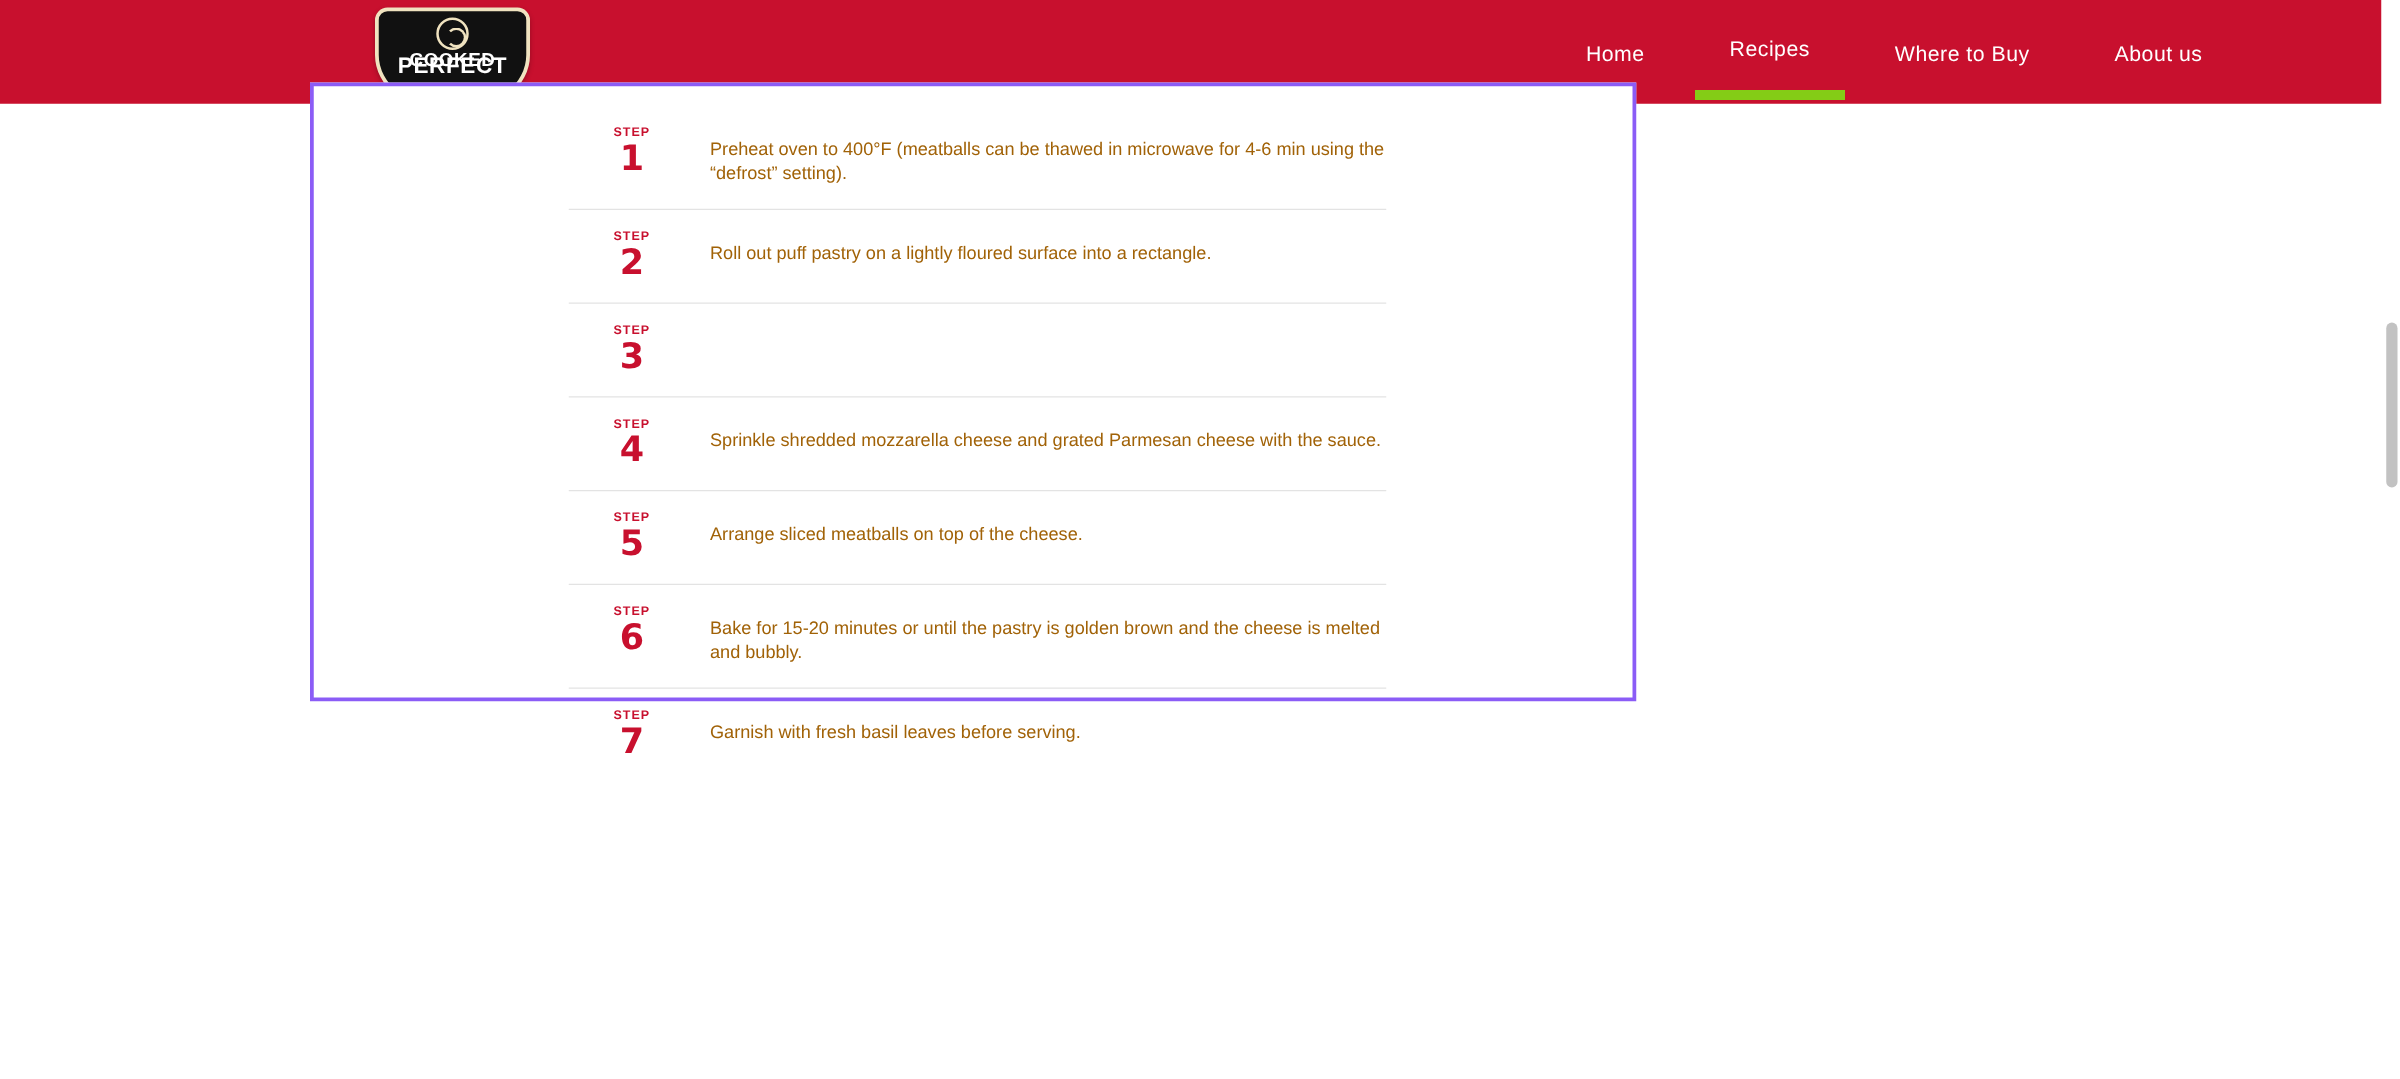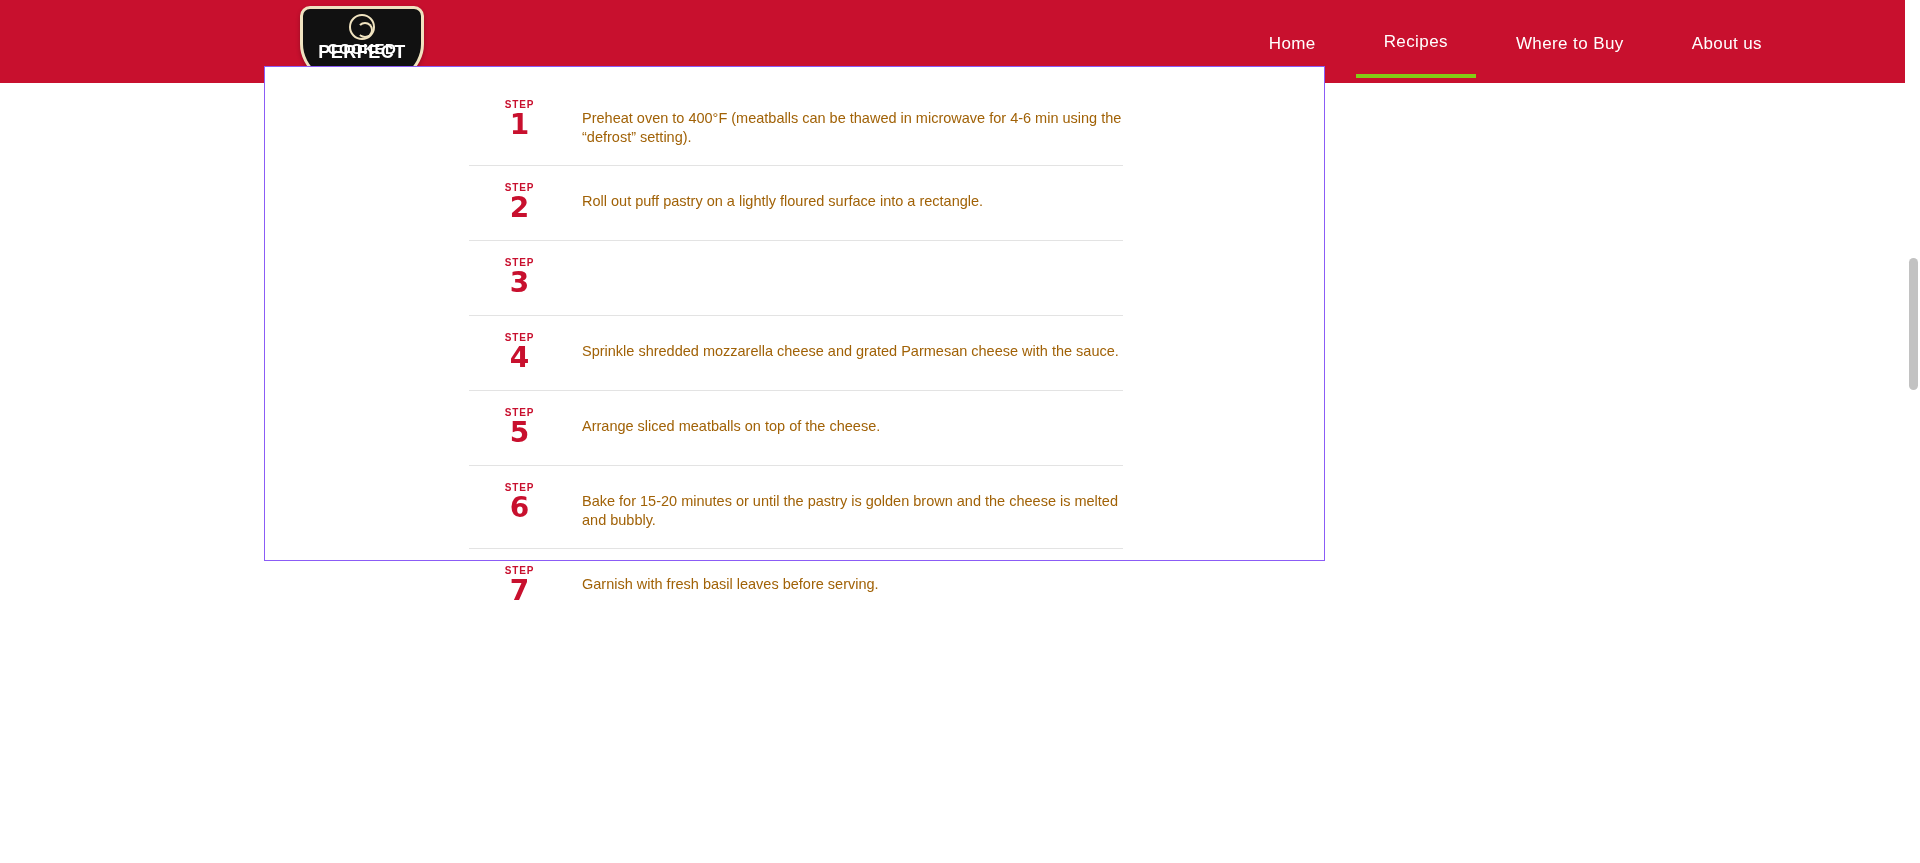--- a/index.html
+++ b/index.html
@@ -32,21 +32,21 @@
     color: #ffffff;
     font-size: 17px;
     letter-spacing: 0.4px;
     padding: 26px 28px 22px 28px;
     text-decoration: none;
     white-space: nowrap;
     cursor: pointer;
     font-weight: 500;
   }
   .nav-item.active {
-    border-bottom: 4px solid #84cc16;
+    border-bottom: 8px solid #84cc16;
   }
 
   
   .logo {
     position: absolute;
     left: 300px;
     top: 6px;
     width: 124px;
     height: 84px;
     cursor: pointer;
@@ -101,23 +101,22 @@
     letter-spacing: 3px;
   }
 
   
   .steps-panel {
     position: absolute;
     left: 248px;
     top: 66px;
     width: 1061px;
     height: 495px;
-    border: 1px solid #8b5cf6;
+    border: 3px solid #8b5cf6;
     background: #ffffff;
-    margin-left: 16px;
   }
   .steps-list {
     position: absolute;
     left: 204px;
     top: 16px;
     width: 654px;
   }
   .step-row {
     display: flex;
     align-items: flex-start;

